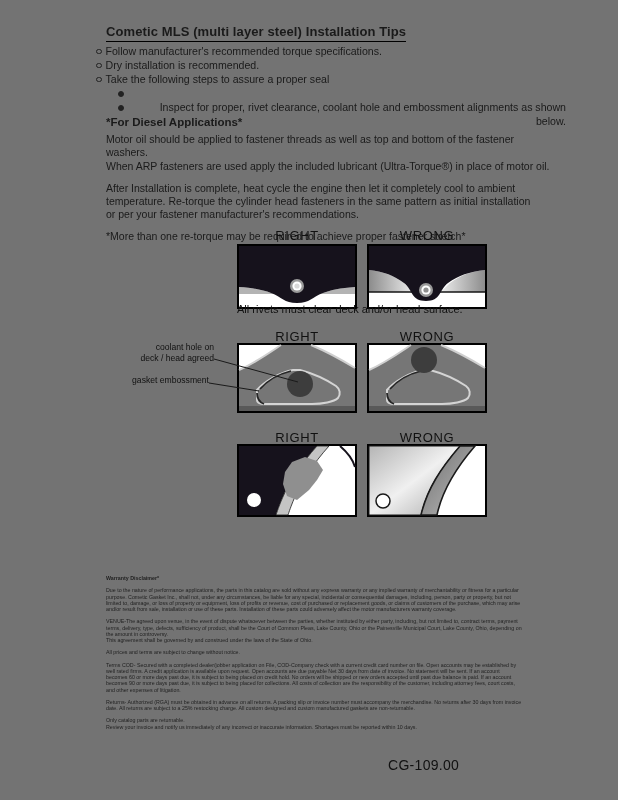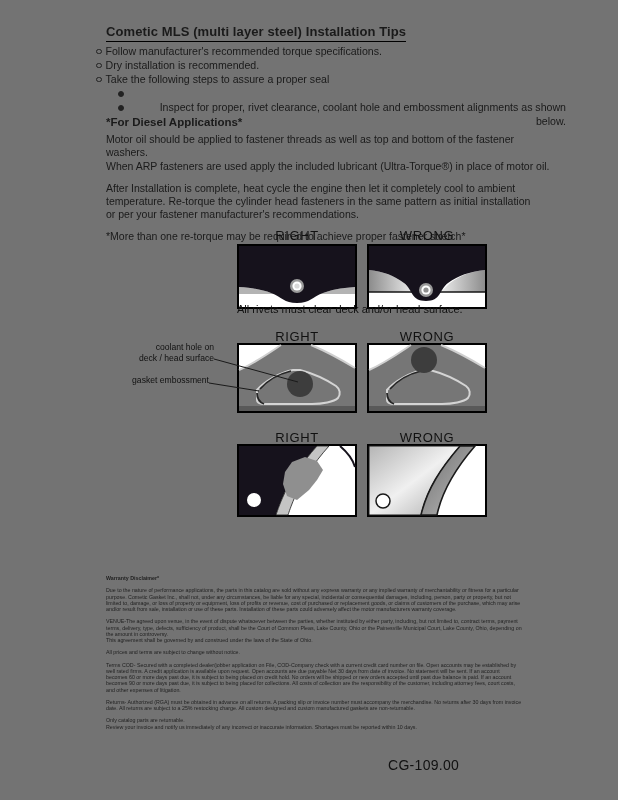--- a/index.html
+++ b/index.html
@@ -117,21 +117,21 @@
       </g>
     </svg>
   </div>
 
   <div class="fig-caption" style="top:296px;margin-top:8px;">All rivets must clear deck and/or head surface.</div>
 
   <div class="fig-label" style="left:237px;top:329px;">RIGHT</div>
   <div class="fig-label" style="left:367px;top:329px;">WRONG</div>
 
   <div class="ann pre" style="left:106px;top:342px;width:108px;">coolant hole on
-deck / head surface</div>
+deck / head agreed</div>
   <div class="ann" style="left:100px;top:375px;width:109px;">gasket embossment</div>
 
   <svg id="leader-overlay" width="100" height="60" viewBox="0 0 100 60">
     <line x1="9" y1="21" x2="93" y2="44" stroke="#1a1a1a" stroke-width="1"></line>
     <line x1="4" y1="45" x2="54" y2="53" stroke="#1a1a1a" stroke-width="1"></line>
   </svg>
 
   <div class="fig-box" style="left:237px;top:343px;">
     <svg width="120" height="70" viewBox="0 0 120 70">
       <rect x="1" y="1" width="118" height="68" fill="#767676" stroke="#000" stroke-width="2"></rect>

